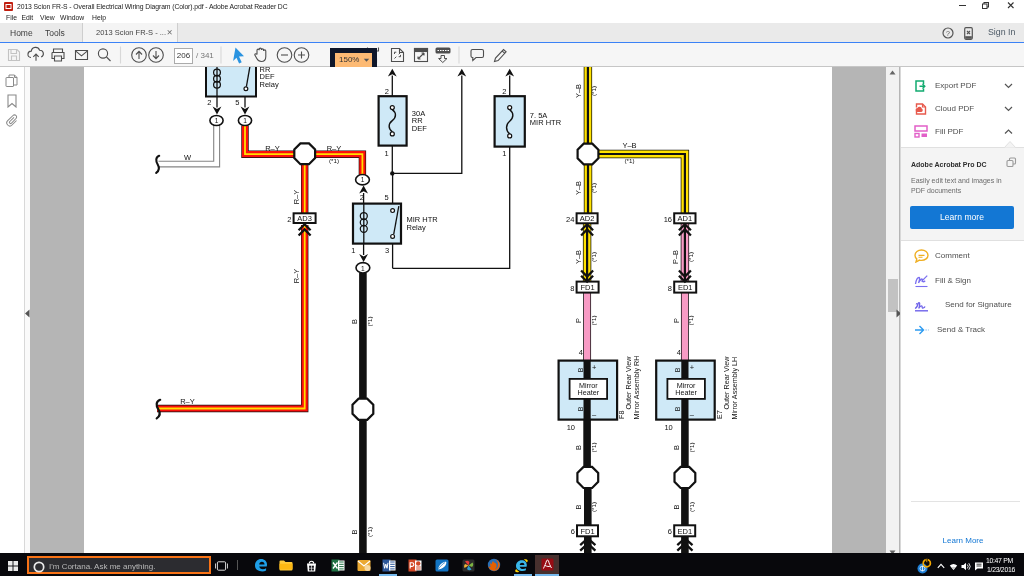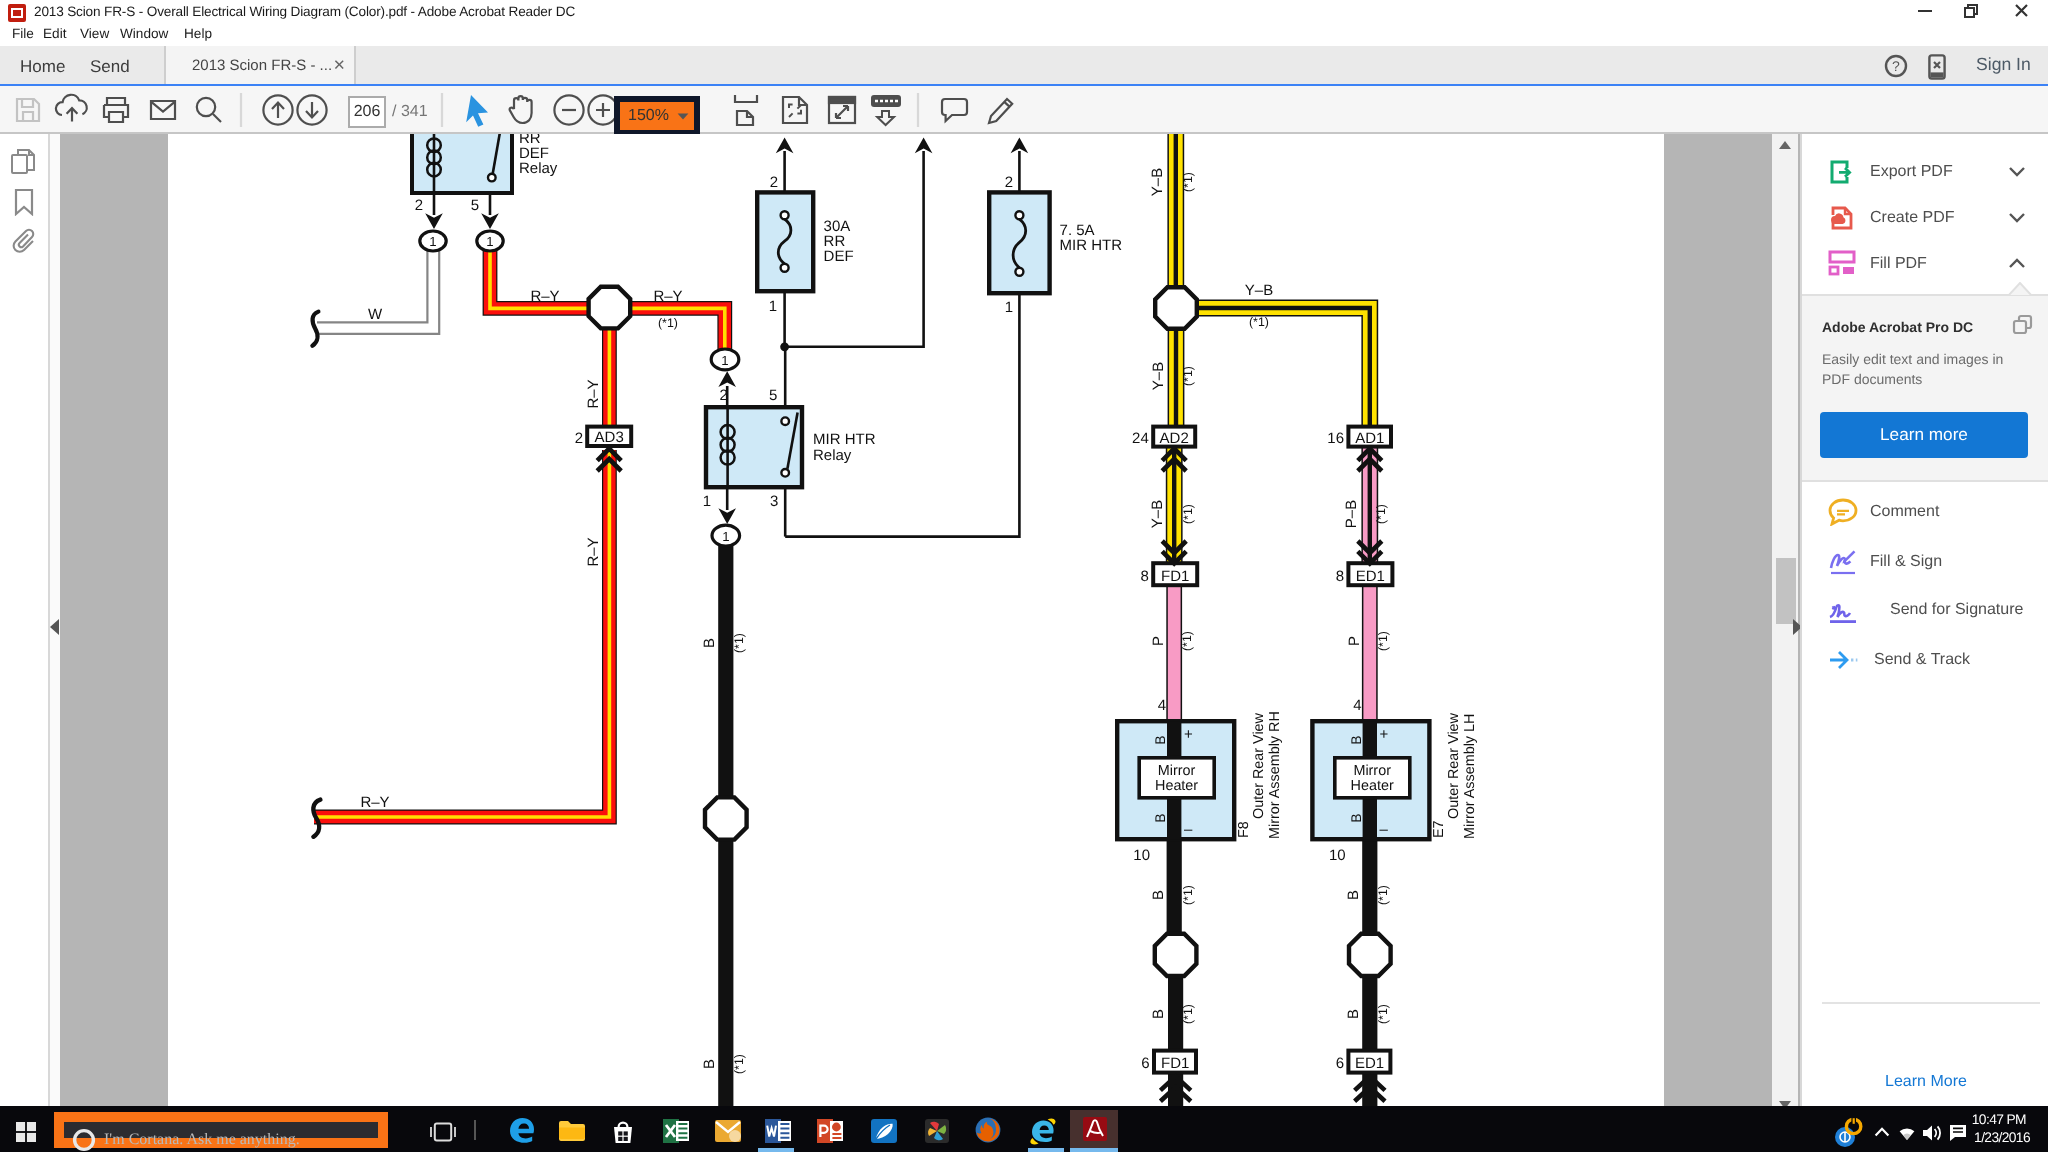--- a/index.html
+++ b/index.html
@@ -19,21 +19,21 @@
   #content{left:0;top:67px;width:1024px;height:486px;background:#b5b5b5;}
   #sidebar{left:0;top:0;width:24px;height:486px;background:#fff;border-right:1px solid #d8d8d8;}
   #sidestrip{left:25px;top:0;width:5px;height:486px;background:#fafafa;}
   #page{left:84px;top:0;width:748px;height:486px;background:#fff;}
   #vscroll{left:886px;top:0;width:13px;height:486px;background:#f2f2f2;}
   #vthumb{left:1.5px;top:212px;width:10px;height:33px;background:#c2c2c2;}
   #panel{left:900px;top:0;width:124px;height:486px;background:#fff;border-left:1px solid #d8d8d8;}
   .pitem{font-size:8px;color:#4e4e4e;}
   
   #taskbar{left:0;top:553px;width:1024px;height:23px;background:#08080c;}
-  #cortana{left:27px;top:2.5px;width:167px;height:18px;background:#2c2c30;border:5px solid #f97316;box-sizing:border-box;font-family:Liberation Serif, serif;}
+  #cortana{left:27px;top:2.5px;width:184px;height:18px;background:#2c2c30;border:2px solid #f97316;box-sizing:border-box;}
 </style>
 </head>
 <body>
 <div class="abs" id="titlebar">
   <svg class="abs" style="left:4px;top:2px" width="9" height="9" viewBox="0 0 9 9">
       <rect x="0" y="0" width="9" height="9" rx="1" fill="#c11e0f"></rect>
       <rect x="1.5" y="2" width="6" height="5" fill="#fff"></rect>
       <rect x="2.5" y="3" width="4" height="3" fill="#c11e0f"></rect>
     </svg>
   <div class="abs" id="titletext">2013 Scion FR-S - Overall Electrical Wiring Diagram (Color).pdf - Adobe Acrobat Reader DC</div>
@@ -46,21 +46,21 @@
 </div>
 <div class="abs" id="menubar">
   <span class="abs" style="left:6px;top:2px">File</span>
   <span class="abs" style="left:21.5px;top:2px">Edit</span>
   <span class="abs" style="left:40px;top:2px">View</span>
   <span class="abs" style="left:60px;top:2px">Window</span>
   <span class="abs" style="left:92px;top:2px">Help</span>
 </div>
 <div class="abs" id="tabbar">
   <span class="abs" style="left:10px;top:5px;font-size:8.5px;color:#3c3c3c">Home</span>
-  <span class="abs" style="left:45px;top:5px;font-size:8.5px;color:#3c3c3c">Send</span>
+  <span class="abs" style="left:45px;top:5px;font-size:8.5px;color:#3c3c3c">Tools</span>
   <div class="abs" id="doctab"></div>
   <span class="abs" style="left:96px;top:5px;font-size:7.5px;color:#444;white-space:nowrap">2013 Scion FR-S - ...</span>
   <span class="abs" style="left:166.5px;top:4.5px;font-size:7.5px;color:#666">✕</span>
   <svg class="abs" style="left:942px;top:4px" width="12" height="12" viewBox="0 0 12 12">
       <circle cx="6" cy="6" r="5" fill="none" stroke="#555" stroke-width="1.2"></circle>
       <text x="6" y="8.6" font-size="7" text-anchor="middle" fill="#555" font-family="Liberation Sans">?</text>
     </svg>
   <svg class="abs" style="left:964px;top:4px" width="9" height="13" viewBox="0 0 9 13">
       <rect x="0.7" y="0.7" width="7.6" height="11.6" rx="1.2" fill="none" stroke="#555" stroke-width="1.2"></rect>
       <rect x="1.2" y="9.2" width="6.6" height="2.6" fill="#555"></rect>
@@ -120,21 +120,21 @@
     <path d="M441 12.5 h3.5 v3 h2.5 l-4.2 4 l-4.2 -4 h2.4 z" stroke-width="1"></path>
 
     <line x1="459" y1="3.5" x2="459" y2="20.5" stroke="#d8d8d8"></line>
 
     <path d="M472.5 6.5 h9.5 a1.5 1.5 0 0 1 1.5 1.5 v5 a1.5 1.5 0 0 1 -1.5 1.5 h-6 l-3.2 3 v-3 h-0.3 a1.5 1.5 0 0 1 -1.5 -1.5 v-5 a1.5 1.5 0 0 1 1.5 -1.5 z"></path>
 
     <path d="M494.5 18.5 l1 -3.5 l8 -8.5 l2.6 2.4 l-8 8.6 l-3.6 1 z M502 7.8 l2.6 2.4"></path>
   </svg>
   <div class="abs" style="left:174px;top:4.5px;width:17px;height:14px;background:#fff;border:1px solid #ababab;font-size:8px;color:#333;text-align:center;line-height:14px">206</div>
   <div class="abs" style="left:196px;top:8px;font-size:8px;color:#757575">/ 341</div>
-  <div class="abs" style="left:307px;top:4.5px;width:37px;height:14px;background:#f97316;border:3px solid #0f172a;font-size:8px;color:#333">
+  <div class="abs" style="left:330px;top:4.5px;width:37px;height:14px;background:#fdba74;border:5px solid #0f172a;font-size:8px;color:#333">
     <span class="abs" style="left:4px;top:0;line-height:14px">150%</span>
     <svg class="abs" style="left:28px;top:5px" width="7" height="5" viewBox="0 0 7 5">
         <path d="M0.8 0.8 L3.5 3.8 L6.2 0.8 z" fill="#555"></path>
       </svg>
   </div>
 </div>
 <div class="abs" id="content">
   <div class="abs" id="sidebar">
     <svg class="abs" style="left:5px;top:7px" width="13" height="13" viewBox="0 0 13 13">
         <rect x="1" y="3.5" width="7.5" height="9" fill="none" stroke="#8a8a8a" stroke-width="1" rx="0.5"></rect>
@@ -431,21 +431,21 @@
     <div class="abs pitem" style="left:34px;top:14px">Export PDF</div>
     <svg class="abs" style="left:103px;top:16px" width="9" height="6" viewBox="0 0 9 6">
         <path d="M1 1 L4.5 4.5 L8 1" fill="none" stroke="#555" stroke-width="1.2"></path>
       </svg>
 
     <svg class="abs" style="left:14px;top:36px" width="12" height="12" viewBox="0 0 12 12">
         <path d="M1.5 4.5 V1 h6 l3 3 v7 h-9 v-3" fill="none" stroke="#e7594c" stroke-width="1.4"></path>
         <path d="M7.5 1 V4 H10.5" fill="none" stroke="#e7594c" stroke-width="1.2"></path>
         <path d="M0.5 7 a2 2 0 0 1 2 -2 a2.2 2.2 0 0 1 4.2 0.6 a1.8 1.8 0 0 1 -0.4 3.4 h-3.8 a2 2 0 0 1 -2 -2 z" fill="#e7594c"></path>
       </svg>
-    <div class="abs pitem" style="left:34px;top:37px">Create PDF</div>
+    <div class="abs pitem" style="left:34px;top:37px">Cloud PDF</div>
     <svg class="abs" style="left:103px;top:39px" width="9" height="6" viewBox="0 0 9 6">
         <path d="M1 1 L4.5 4.5 L8 1" fill="none" stroke="#555" stroke-width="1.2"></path>
       </svg>
 
     <svg class="abs" style="left:13px;top:58px" width="14" height="13" viewBox="0 0 14 13">
         <rect x="1" y="1" width="12" height="5" fill="none" stroke="#e25fc8" stroke-width="1.5"></rect>
         <rect x="1" y="8.5" width="4" height="3.5" fill="none" stroke="#e25fc8" stroke-width="1.4"></rect>
         <rect x="7.5" y="8.5" width="5.5" height="3.5" fill="#e25fc8"></rect>
       </svg>
     <div class="abs pitem" style="left:34px;top:60px">Fill PDF</div>

